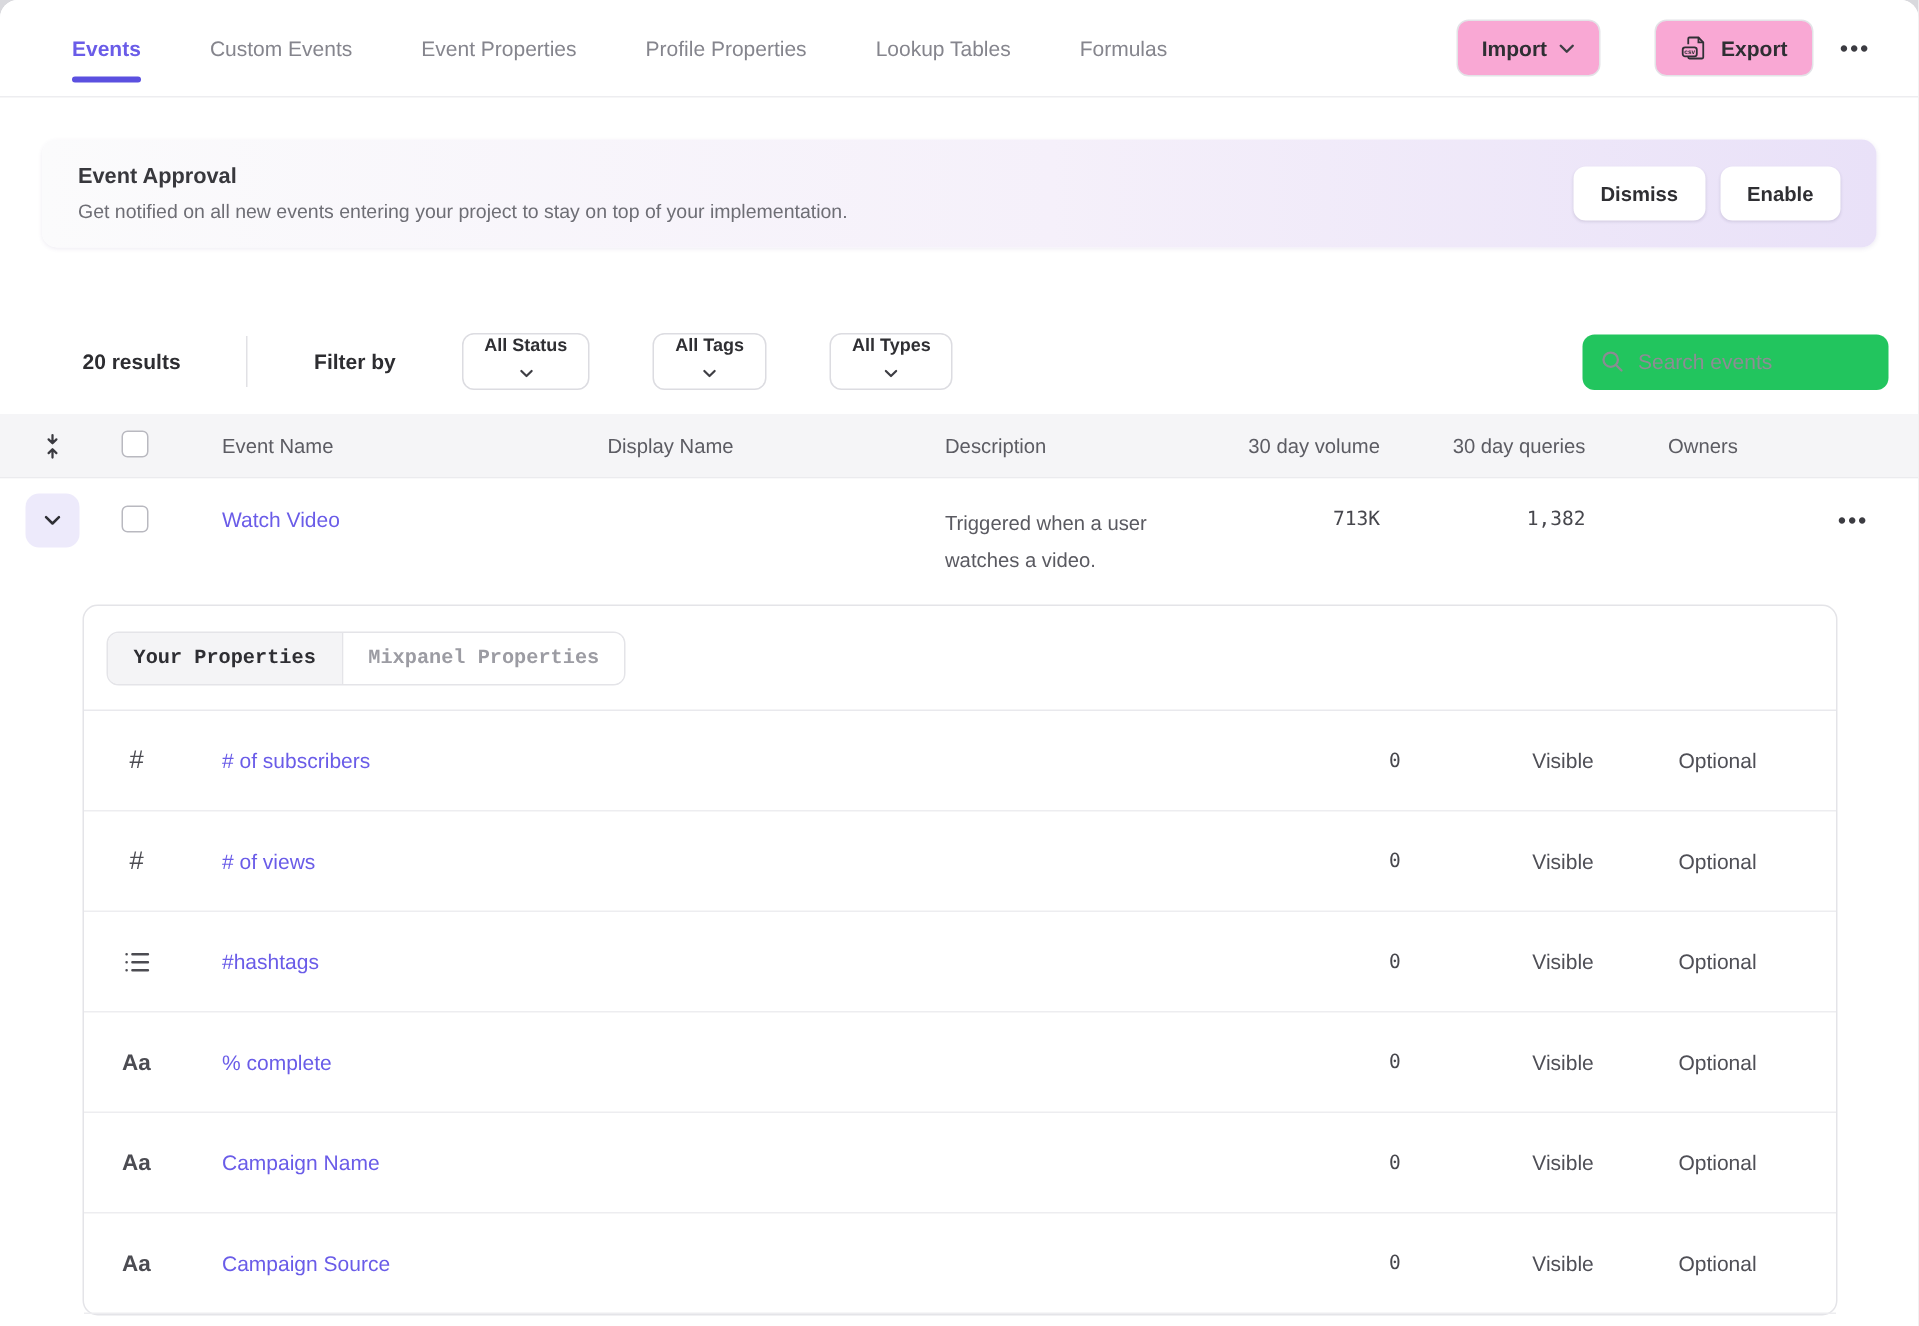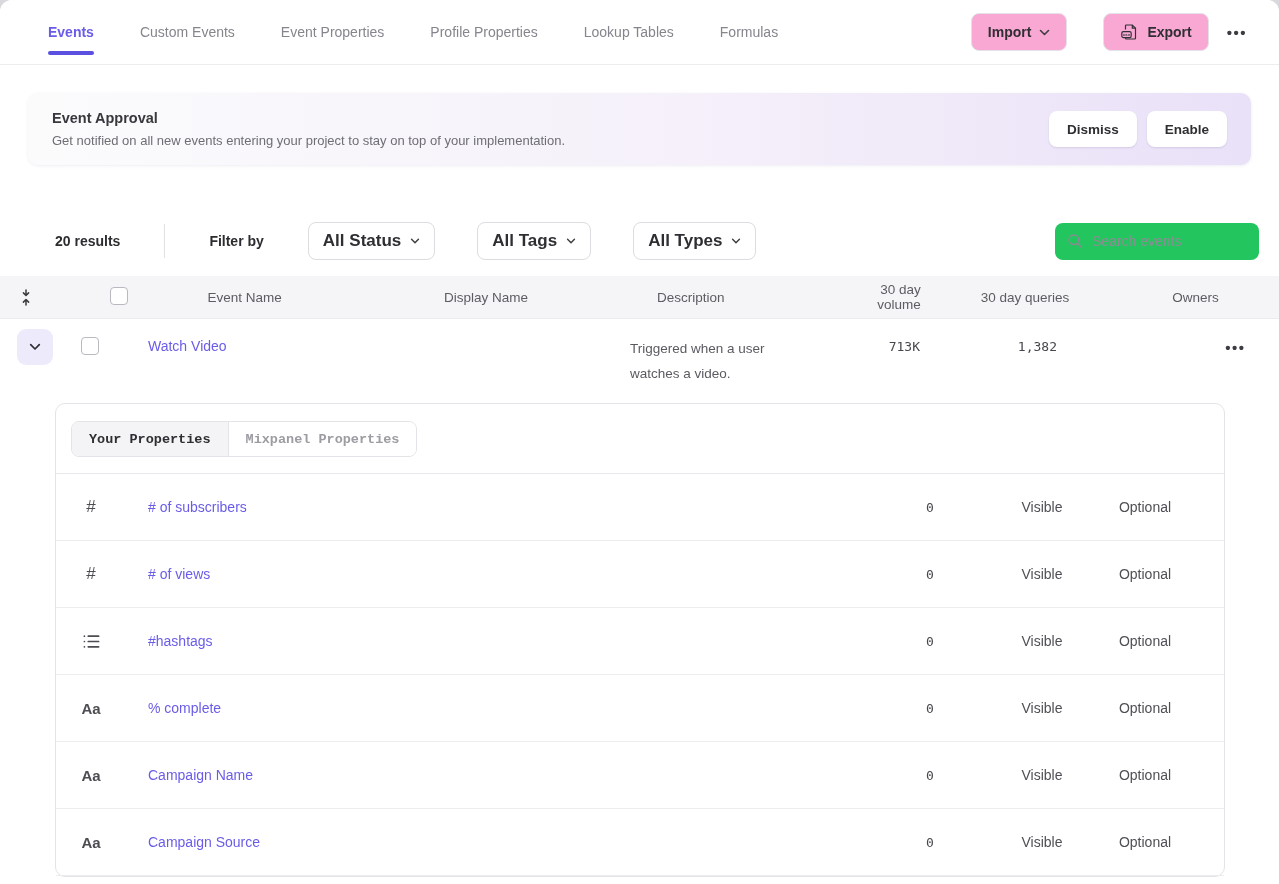--- a/index.html
+++ b/index.html
@@ -34,27 +34,27 @@
   .banner-title{font-size:14.5px;font-weight:700;color:#38383d;margin-bottom:7px;}
   .banner-desc{font-size:13px;color:#6e6e75;}
   .banner-actions{display:flex;gap:10px;margin-left:20px;}
   .btn-white{height:36px;padding:0 18px;border:none;border-radius:8px;background:#fff;font-family:inherit;font-size:13.5px;font-weight:600;color:var(--text-dark);box-shadow:0 1px 2px rgba(40,30,70,.12);cursor:pointer;}
 
   
   .filter-row{display:flex;align-items:center;margin:57px 20px 0 55px;height:38px;gap:26px;}
   .results-count{font-size:14px;font-weight:700;color:#2d2d31;white-space:nowrap;}
   .v-divider{width:1px;height:34px;background:#e1e1e5;margin:0 18px;}
   .filter-by{font-size:14px;font-weight:600;color:#2d2d31;margin-right:18px;}
-  .pill{display:inline-flex;align-items:center;gap:9px;height:38px;padding:0 14px;border:1px solid #dcdce1;border-radius:8px;background:#fff;font-family:inherit;font-size:17px;font-weight:600;color:var(--text-dark);margin-right:16px;cursor:pointer;}
+  .pill{display:inline-flex;align-items:center;gap:9px;height:38px;padding:0 14px;border:1px solid #dcdce1;border-radius:8px;background:#fff;font-family:inherit;font-size:12px;font-weight:600;color:var(--text-dark);margin-right:16px;cursor:pointer;flex-direction:column;}
   .search-box{margin-left:auto;width:204px;height:37px;background:#22c55e;border-radius:8px;display:flex;align-items:center;gap:9px;padding:0 12px;}
   .search-box input{flex:1;min-width:0;border:none;background:transparent;outline:none;font-family:inherit;font-size:14px;color:#333;}
   .search-box input::placeholder{color:var(--text-light);}
 
   
-  .thead{margin-top:16px;height:43px;background:var(--header-bg);display:flex;align-items:center;font-size:13.5px;font-weight:500;color:var(--text-gray);border-bottom:1px solid #ebebee;gap:48px;}
+  .thead{margin-top:16px;height:43px;background:var(--header-bg);display:flex;align-items:center;font-size:13.5px;font-weight:500;color:var(--text-gray);border-bottom:1px solid #ebebee;}
   .c-collapse{width:70px;display:flex;justify-content:center;}
   .c-check{width:78px;padding-left:11px;}
   .c-name{width:257px;}
   .c-display{width:225px;}
   .c-desc{width:190px;padding-right:12px;}
   .c-vol{width:100px;text-align:right;}
   .c-q{width:137px;text-align:right;}
   .c-own{width:135px;padding-left:55px;}
   .c-more{flex:1;display:flex;justify-content:center;}
   .checkbox{display:inline-block;width:18px;height:18px;border:1.5px solid #b9b9c0;border-radius:4px;background:#fff;cursor:pointer;}

